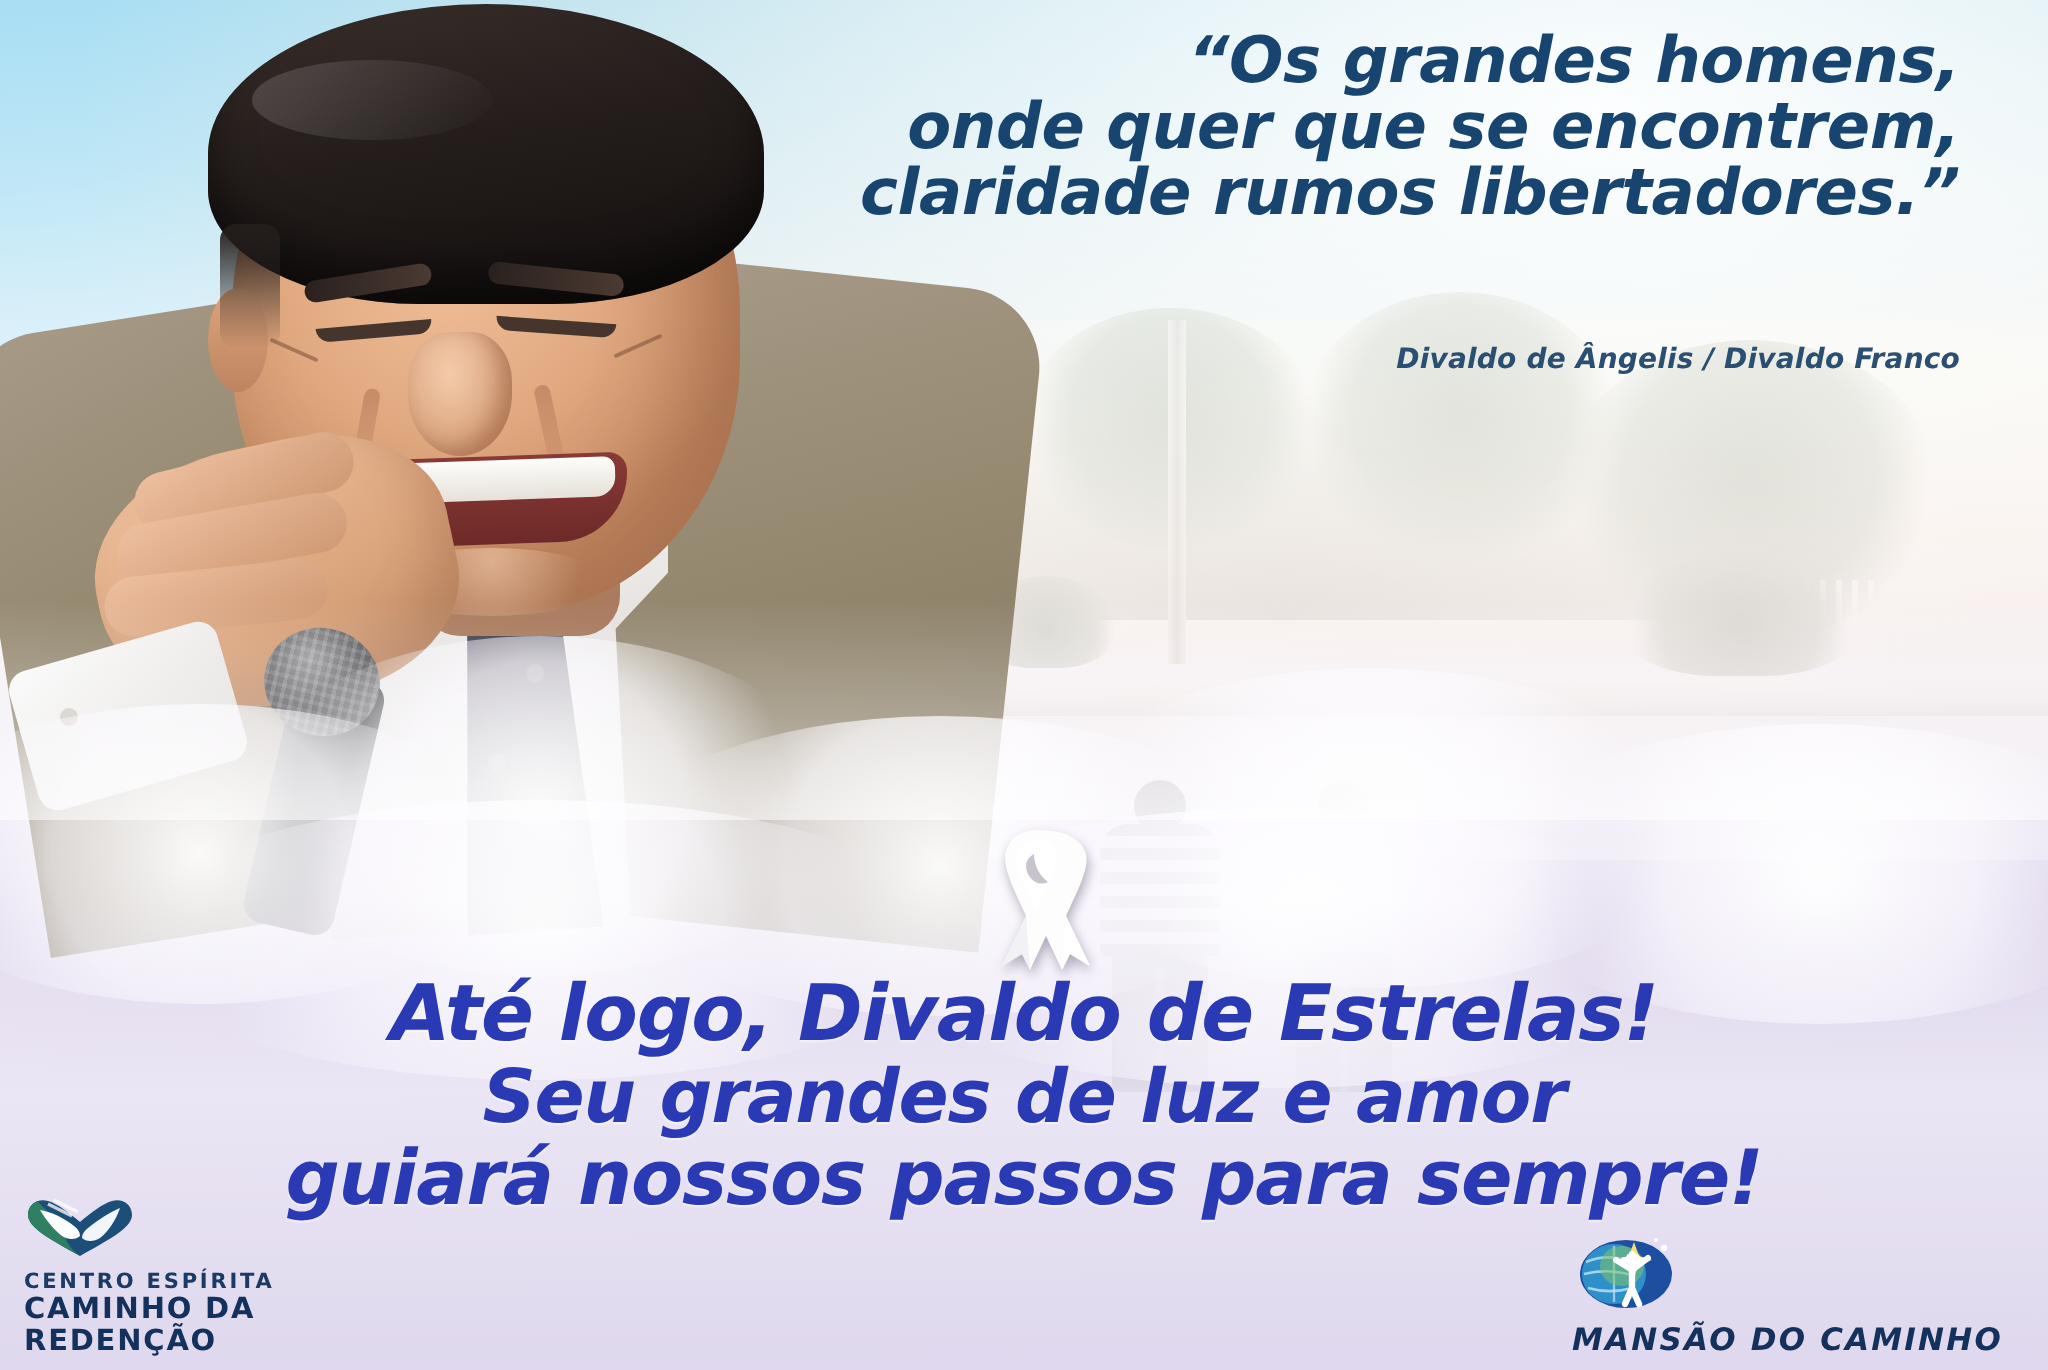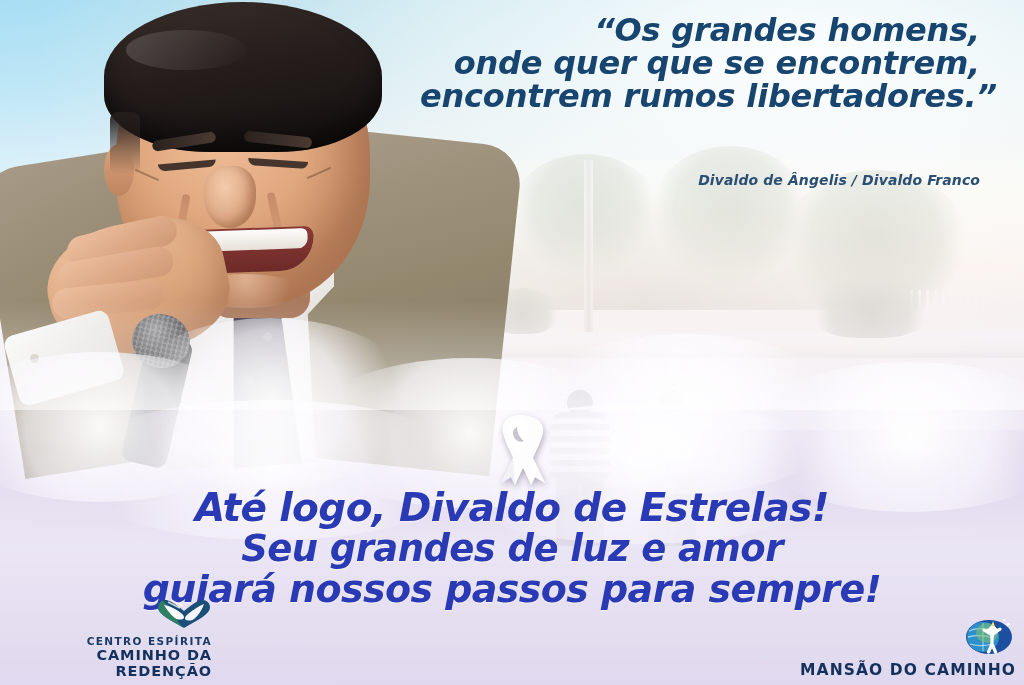--- a/index.html
+++ b/index.html
@@ -276,33 +276,33 @@
     font-style:italic; font-weight:bold;
     color:#2a39b4;
     letter-spacing:-0.6px;
     text-shadow:0 1px 1px rgba(255,255,255,.55);
   }
   .headline .h1 { display:block; font-size:39px; line-height:42px; }
   .headline .h2 { display:block; font-size:37px; line-height:40px; }
   .headline .h3 { display:block; font-size:38px; line-height:41px; }
 
   
-  .logo { position:absolute; bottom:6px; text-align:right; }
+  .logo { position:absolute; bottom:6px; text-align:left; }
   .logo-left { left:12px; width:200px; }
   .logo-right { right:8px; width:230px; }
   .logo-mark { display:block; margin:0 auto 2px; }
   .logo-txt1 {
     display:block; font-weight:bold; font-size:10.5px; letter-spacing:1.4px;
     color:#1b3a66;
   }
   .logo-txt2 {
     display:block; font-weight:bold; font-size:14.5px; letter-spacing:.9px;
     color:#14305c;
   }
-  .logo-right .logo-txt2 { font-size:15.5px; letter-spacing:1.1px; }
+  .logo-right .logo-txt2 { font-size:15.5px; letter-spacing:1.1px;font-style:italic; }
 </style>
 </head>
 <body>
 
 <div id="poster">
 
   <div class="bg-scene">
     <div class="bg-sky"></div>
     <div class="bg-hill"></div>
     <div class="bg-tree" style="left:30px;top:-6px;width:150px;height:120px;"></div>
@@ -369,21 +369,21 @@
     <div class="cloud" style="left:740px;top:62px;width:340px;height:150px;"></div>
     <div class="cloud" style="left:60px;top:100px;width:420px;height:140px;"></div>
     <div class="cloud" style="left:430px;top:104px;width:420px;height:140px;"></div>
     <div class="haze-top"></div>
     <div class="haze-bottom"></div>
   </div>
 
   <div class="quote">
     <span class="ln">“Os grandes homens,</span>
     <span class="ln">onde quer que se encontrem,</span>
-    <span class="ln">encontrem rumos libertadores.”</span>
+    <span class="ln">claridade rumos libertadores.”</span>
   </div>
   <div class="attrib">Divaldo de Ângelis / Divaldo Franco</div>
 
   <div class="ribbon">
     <svg width="64" height="76" viewBox="0 0 64 76">
       <path d="M32 4 C20 4 14 12 16 22 C17.5 30 23 40 26 47 L14 72 L24 66 L28 74 L36 57 L44 74 L48 66 L58 72 L46 47 C49 40 54.5 30 56 22 C58 12 50 4 32 4 Z" fill="#fdfdfd"></path>
       <path d="M32 9 C24 9 20 14 21.5 21.5 C23 29 28 38 31 44 C34 38 39 29 40.5 21.5 C42 14 40 9 32 9 Z" fill="#ffffff"></path>
       <path d="M30 16 C26 18 25 22 27 26 C29 30 33 32 37 30 C33 27 30 22 30 16 Z" fill="#bdbac6" opacity=".85"></path>
       <path d="M26 47 L14 72 L24 66 L28 74 Z" fill="#f2f1f5"></path>
       <path d="M46 47 L58 72 L48 66 L44 74 Z" fill="#ffffff"></path>

